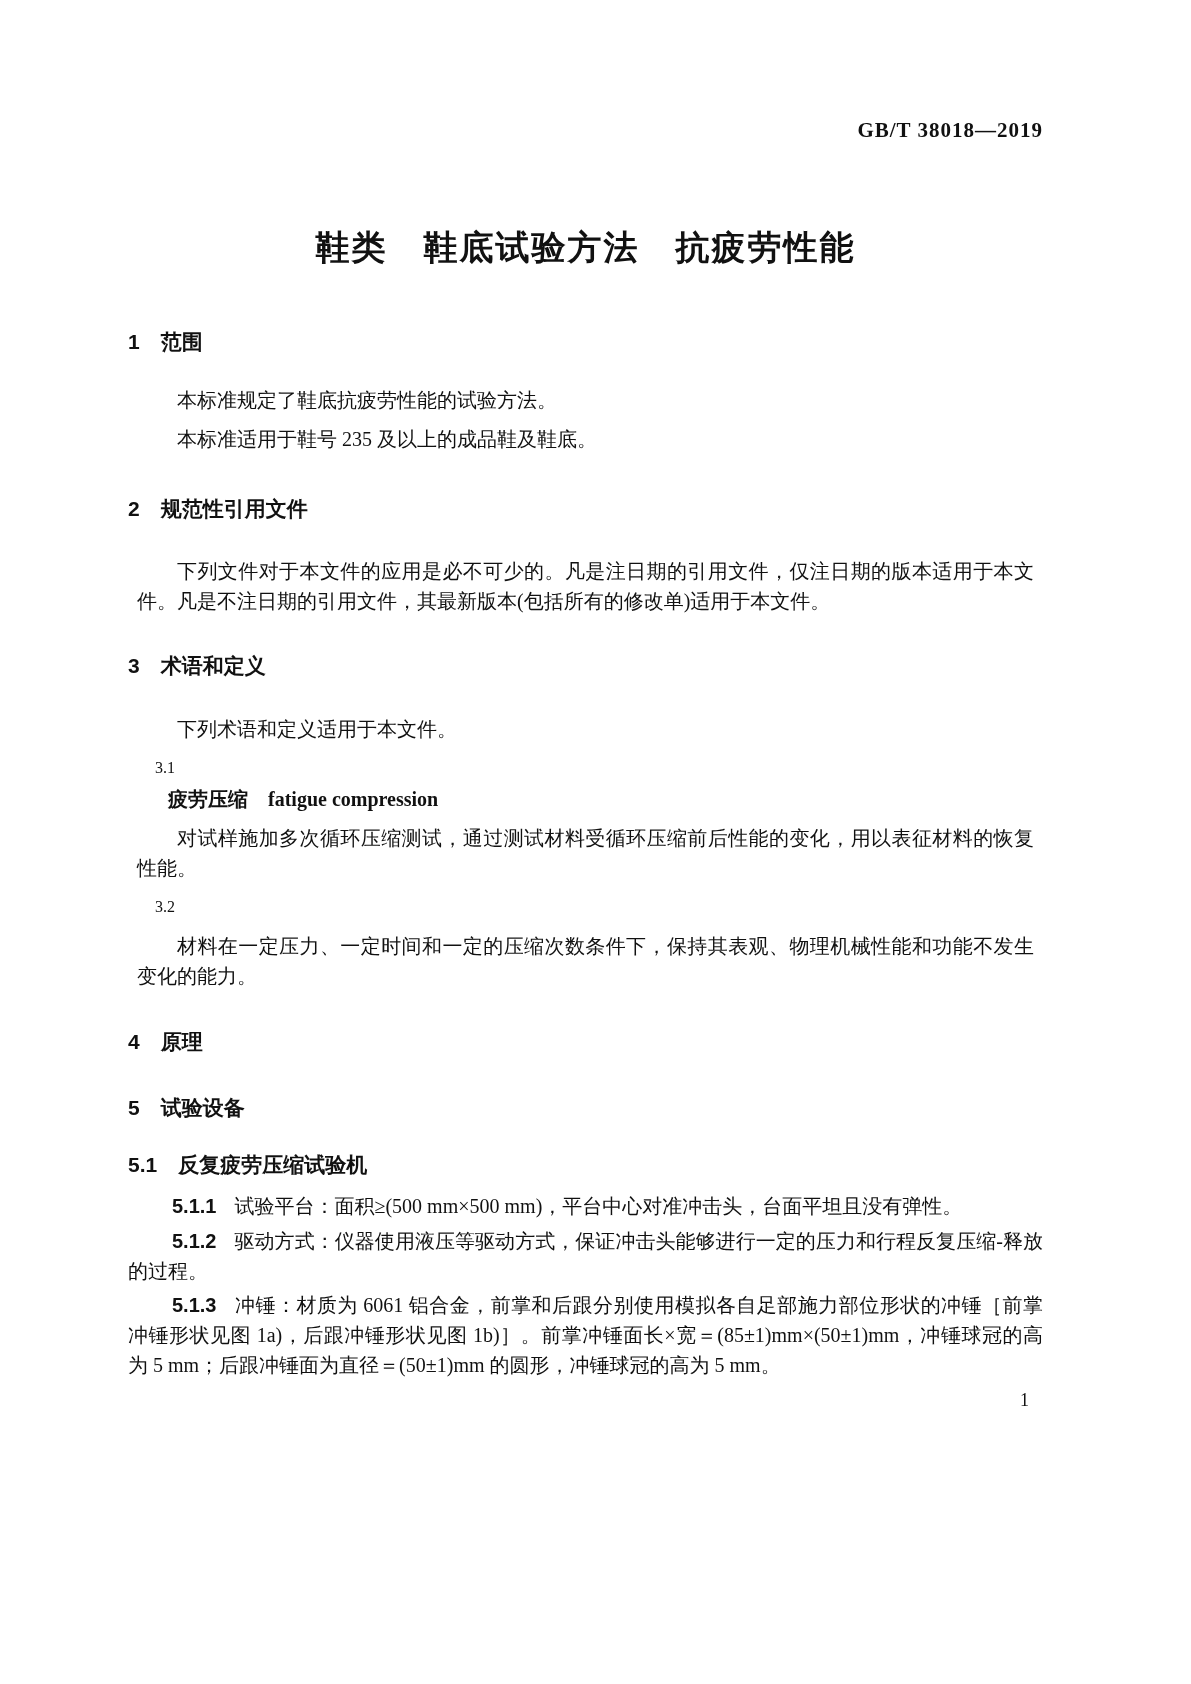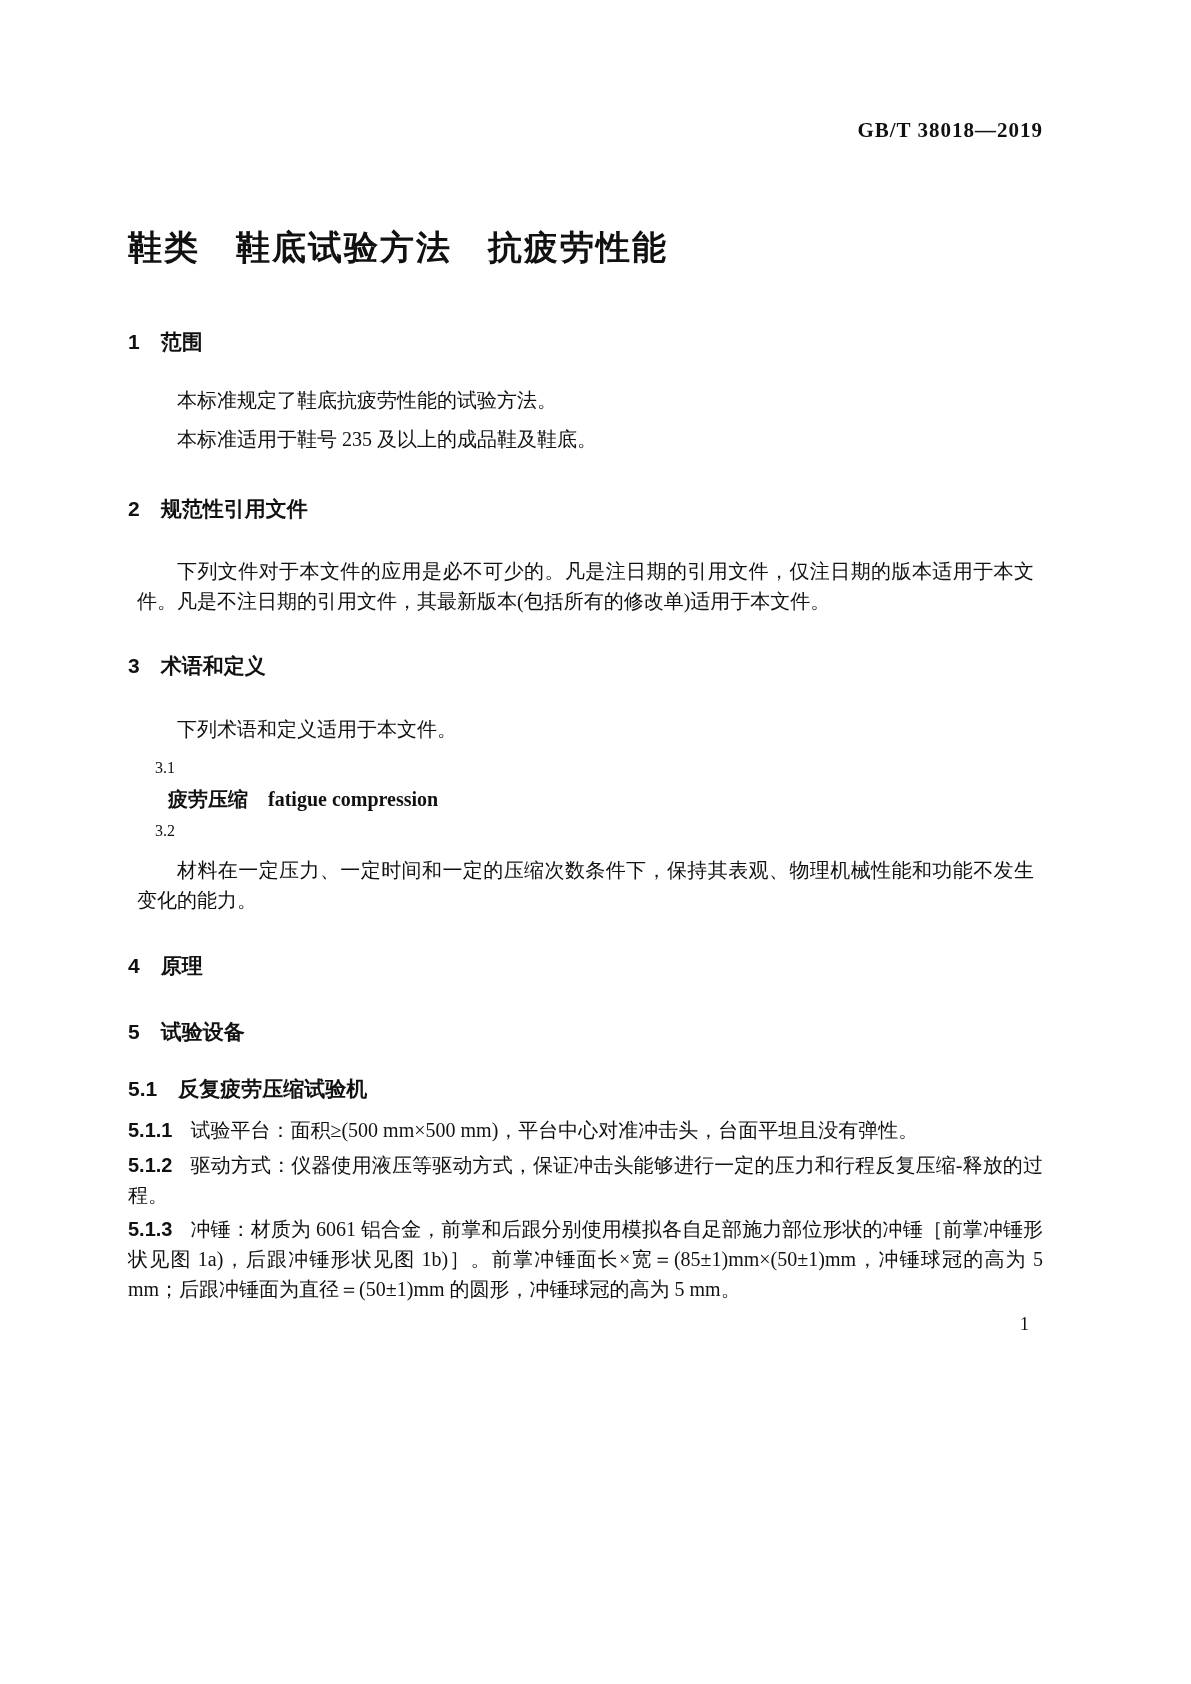--- a/index.html
+++ b/index.html
@@ -22,21 +22,21 @@
   .doc-header {
     text-align: right;
     font-family: "Liberation Serif", "DejaVu Serif", serif;
     font-weight: bold;
     font-size: 21px;
     line-height: 26px;
     letter-spacing: 1px;
   }
   .doc-title {
     margin-top: 81px;
-    text-align: left;
+    text-align: center;
     font-family: "Liberation Sans", "DejaVu Sans", sans-serif;
     font-weight: bold;
     font-size: 34px;
     line-height: 46px;
     letter-spacing: 2px;
   }
   .sec-heading {
     font-family: "Liberation Sans", "DejaVu Sans", sans-serif;
     font-weight: bold;
     font-size: 21px;
@@ -63,20 +63,21 @@
   }
   .clause {
     margin: 0;
     text-align: justify;
     line-height: 30px;
   }
   .clause-number {
     font-family: "Liberation Sans", "DejaVu Sans", sans-serif;
     font-weight: bold;
     margin-right: 0.9em;
+    margin-left: 44px;
   }
   .mt57 { margin-top: 57px; }
   .mt40 { margin-top: 40px; }
   .mt36 { margin-top: 36px; }
   .mt35 { margin-top: 35px; }
   .mt33 { margin-top: 33px; }
   .mt32 { margin-top: 32px; }
   .mt28 { margin-top: 28px; }
   .mt27 { margin-top: 27px; }
   .mt11 { margin-top: 11px; }
@@ -106,20 +107,21 @@
   <p class="para">本标准适用于鞋号 235 及以上的成品鞋及鞋底。</p>
 
   <div class="sec-heading mt40">2　规范性引用文件</div>
   <p class="para mt32">下列文件对于本文件的应用是必不可少的。凡是注日期的引用文件，仅注日期的版本适用于本文件。凡是不注日期的引用文件，其最新版本(包括所有的修改单)适用于本文件。</p>
 
   <div class="sec-heading mt35">3　术语和定义</div>
   <p class="para mt33">下列术语和定义适用于本文件。</p>
 
   <div class="term-number mt2">3.1</div>
   <div class="term-line mt1">疲劳压缩　fatigue compression</div>
+  <p class="para">对试样施加多次循环压缩测试，通过测试材料受循环压缩前后性能的变化，用以表征材料的恢复性能。</p>
 
   <div class="term-number mt2">3.2</div>
   <p class="para">材料在一定压力、一定时间和一定的压缩次数条件下，保持其表观、物理机械性能和功能不发生变化的能力。</p>
 
   <div class="sec-heading mt36">4　原理</div>
 
   <div class="sec-heading mt36">5　试验设备</div>
   <div class="sec-heading mt27">5.1　反复疲劳压缩试验机</div>
 
   <p class="clause mt11"><span class="clause-number">5.1.1</span><span>试验平台：面积≥(500 mm×500 mm)，平台中心对准冲击头，台面平坦且没有弹性。</span></p>

